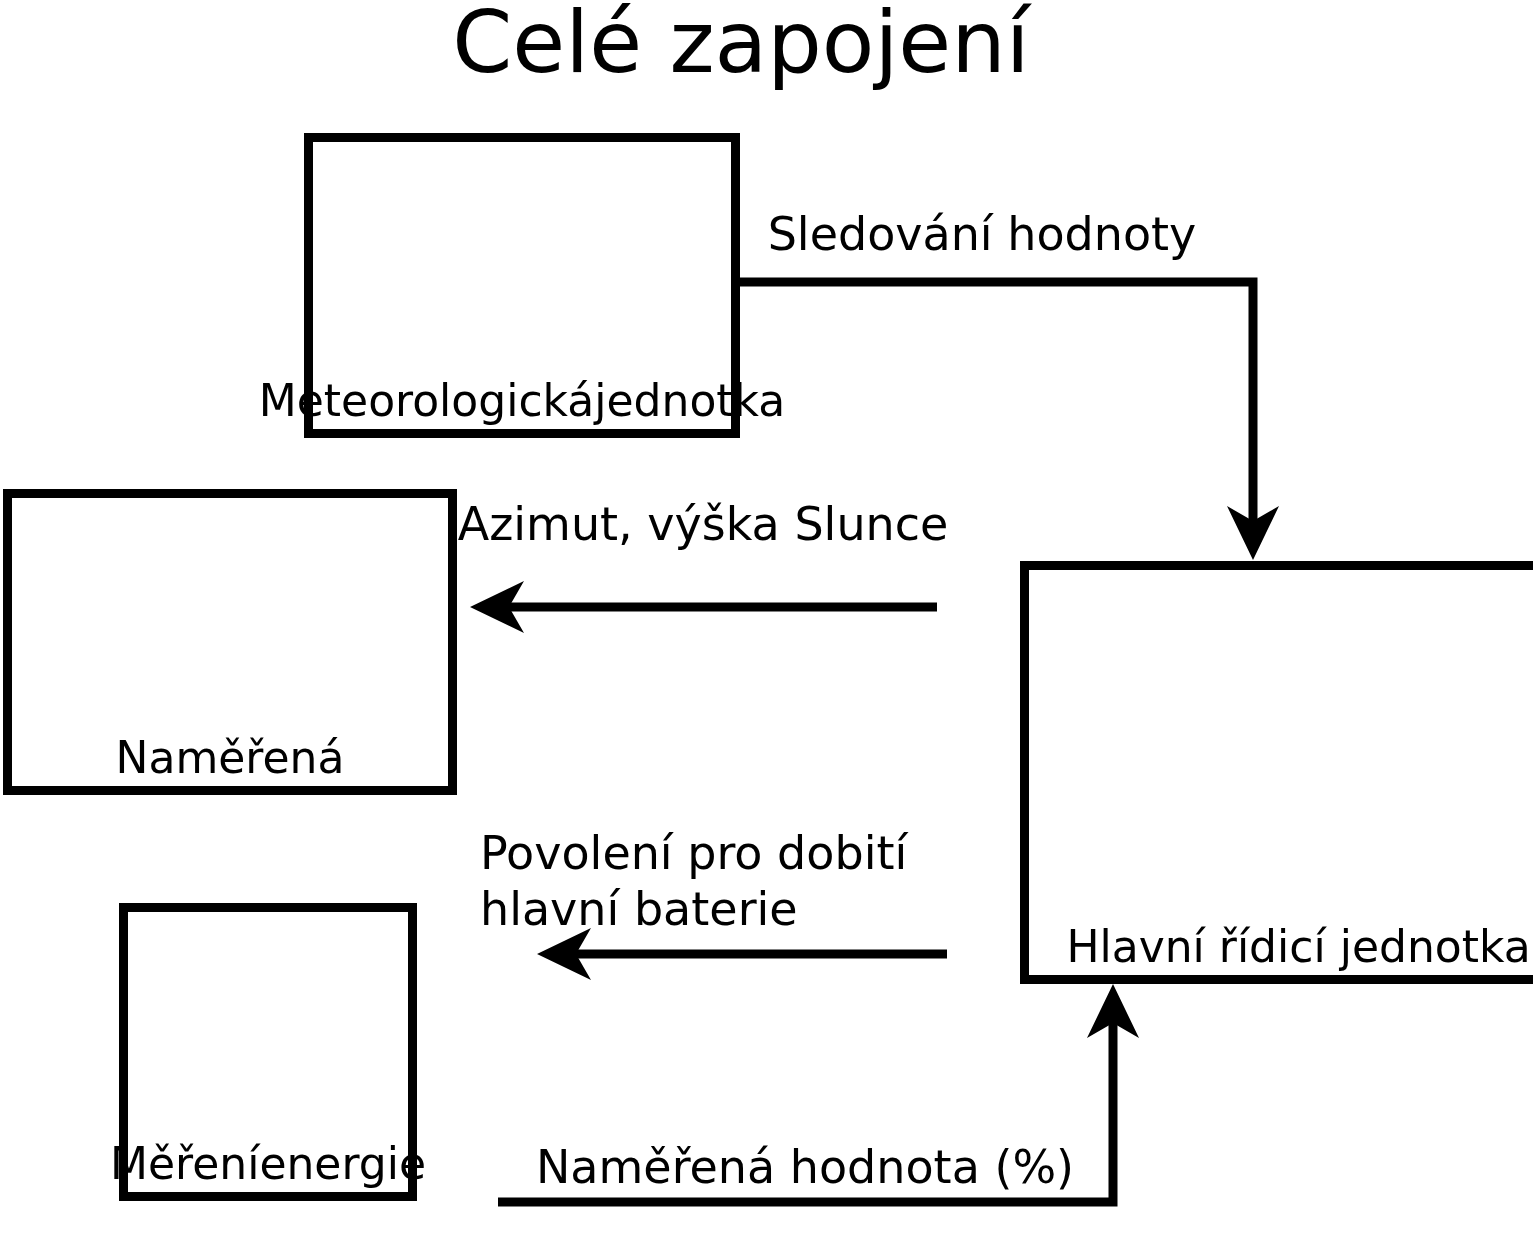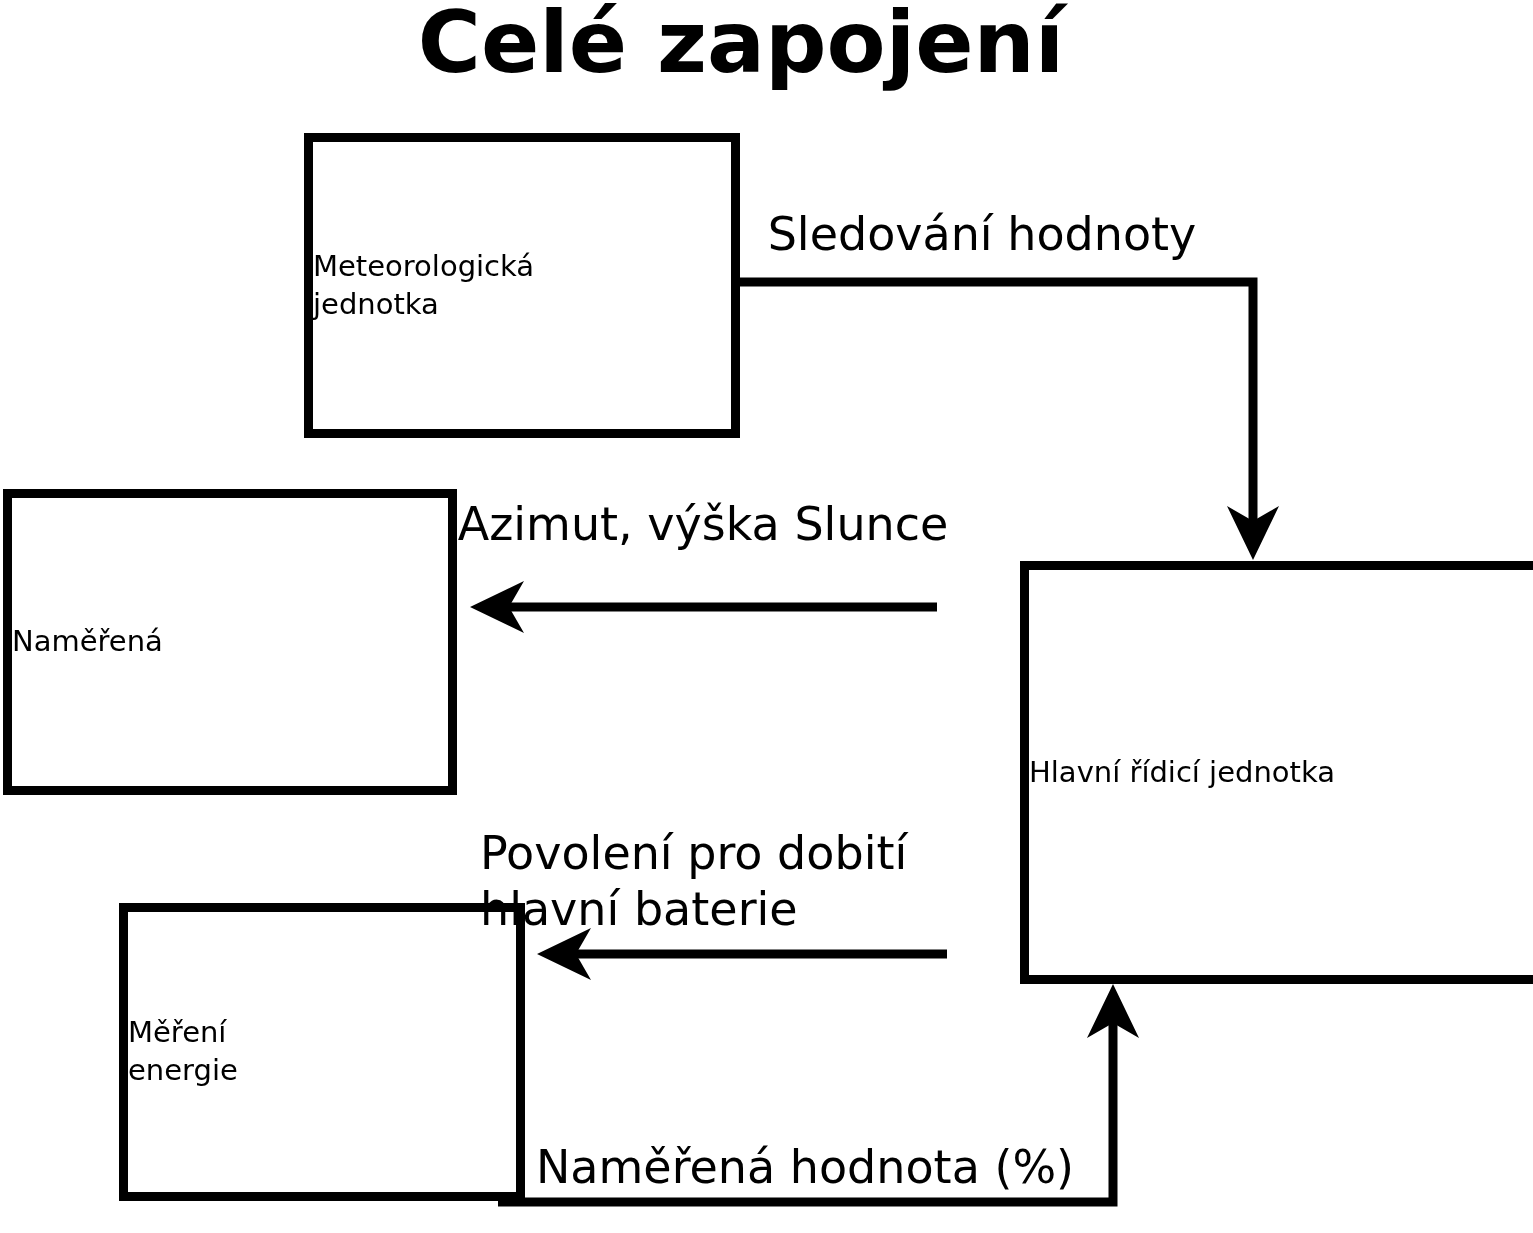--- a/index.html
+++ b/index.html
@@ -17,39 +17,39 @@
     overflow: hidden;
   }
   .title {
     position: absolute;
     top: -1px;
     left: 741px;
     transform: translateX(-50%);
     font-size: 86px;
     line-height: 1;
     white-space: nowrap;
-    font-weight: bold;
+    font-weight: normal;
     margin: 0;
   }
   .box {
     position: absolute;
     box-sizing: border-box;
     border: 9px solid #000000;
     background: #ffffff;
     display: flex;
-    flex-direction: column;
-    align-items: flex-start;
+    flex-direction: row;
+    align-items: flex-end;
     justify-content: center;
     text-align: center;
-    font-size: 29px;
+    font-size: 44px;
     line-height: 1.3;
   }
   .box-meteo  { left: 304px; top: 133px;  width: 436px; height: 305px; }
   .box-sun    { left: 3px;   top: 489px;  width: 454px; height: 306px; }
-  .box-energy { left: 119px; top: 903px;  width: 406px; height: 298px; }
+  .box-energy { left: 119px; top: 903px;  width: 298px; height: 298px; }
   .box-main   { left: 975px; top: 561px;  width: 557px; height: 423px; margin-left: 45px; }
   .edge-label {
     position: absolute;
     font-size: 46px;
     line-height: 1.22;
     white-space: nowrap;
   }
   .label-center { transform: translateX(-50%); text-align: center; }
   .lbl-measured-values  { left: 982px; top: 206px; }
   .lbl-azimuth          { left: 688px; top: 496px; margin-left: 15px; }

